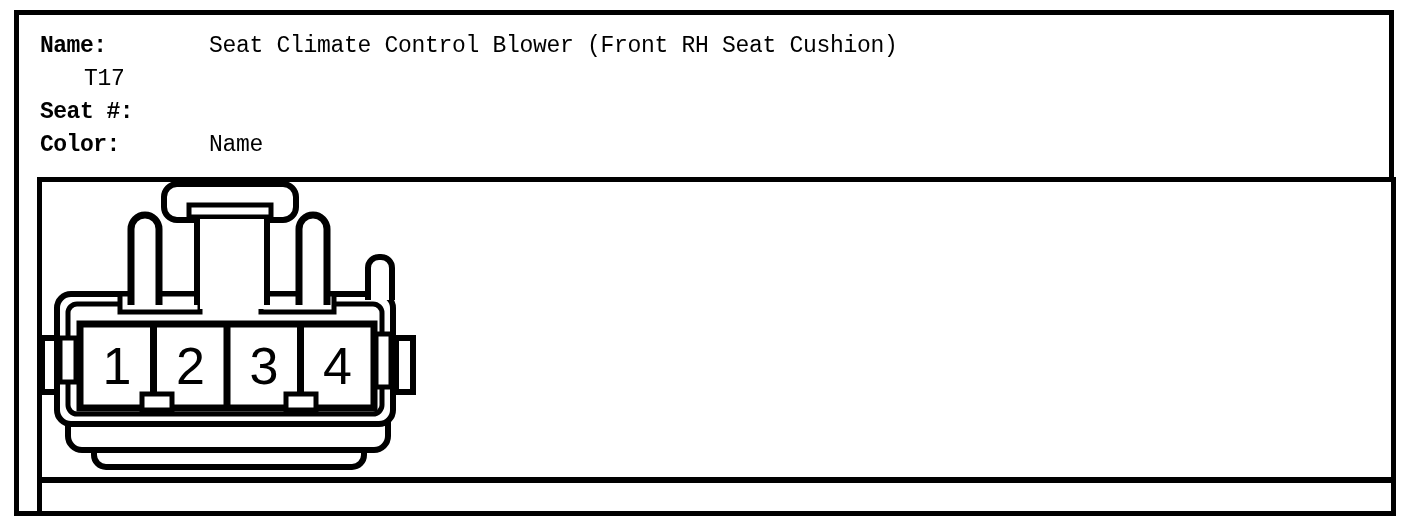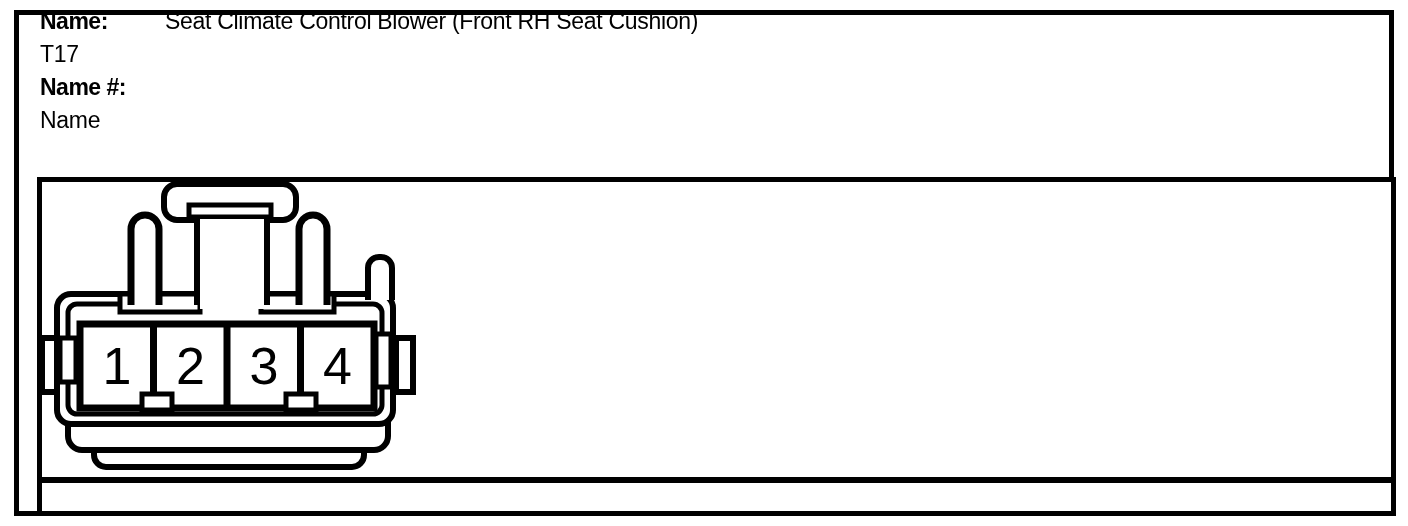--- a/index.html
+++ b/index.html
@@ -8,28 +8,28 @@
     position:relative; width:1408px; height:526px;
     background:#ffffff; overflow:hidden;
     font-family:"Liberation Sans", sans-serif; color:#000;
   }
   .frame {
     position:absolute; left:14px; top:10px;
     width:1380px; height:506px;
     border:5px solid #000;
   }
   .header {
-    position:absolute; left:40px; top:5px; width:1200px;
+    position:absolute; left:40px; top:30px; width:1200px;font-family:Liberation Mono, monospace;
   }
   .field { display:flex; height:33px; line-height:33px; }
   .field .label {
     width:125px; font-weight:bold; font-size:23px;
     letter-spacing:-0.5px;
   }
-  .field .value { font-size:23px; letter-spacing:-0.3px; }
+  .field .value { font-size:23px; letter-spacing:-0.3px;margin-left:44px; }
   .diagram-box {
     position:absolute; left:37px; top:177px;
     width:1359px; height:339px;
     border:5px solid #000; background:#fff;
   }
   .divider {
     position:absolute; left:0; right:0; bottom:28px; height:6px;
     background:#000;
   }
   .bottom-strip {
@@ -55,23 +55,24 @@
 
   <div class="header">
     <div class="field">
       <span class="label">Name:</span>
       <span class="value">Seat Climate Control Blower (Front RH Seat Cushion)</span>
     </div>
     <div class="field">
       <span class="value">T17</span>
     </div>
     <div class="field">
-      <span class="label">Name #:</span>
+      <span class="label">Seat #:</span>
     </div>
     <div class="field">
+      <span class="label">Color:</span>
       <span class="value">Name</span>
     </div>
   </div>
 
   <div class="diagram-box">
     <div class="divider"></div>
     <div class="bottom-strip"></div>
   </div>
 
   <svg class="connector" viewBox="0 0 1408 526">

